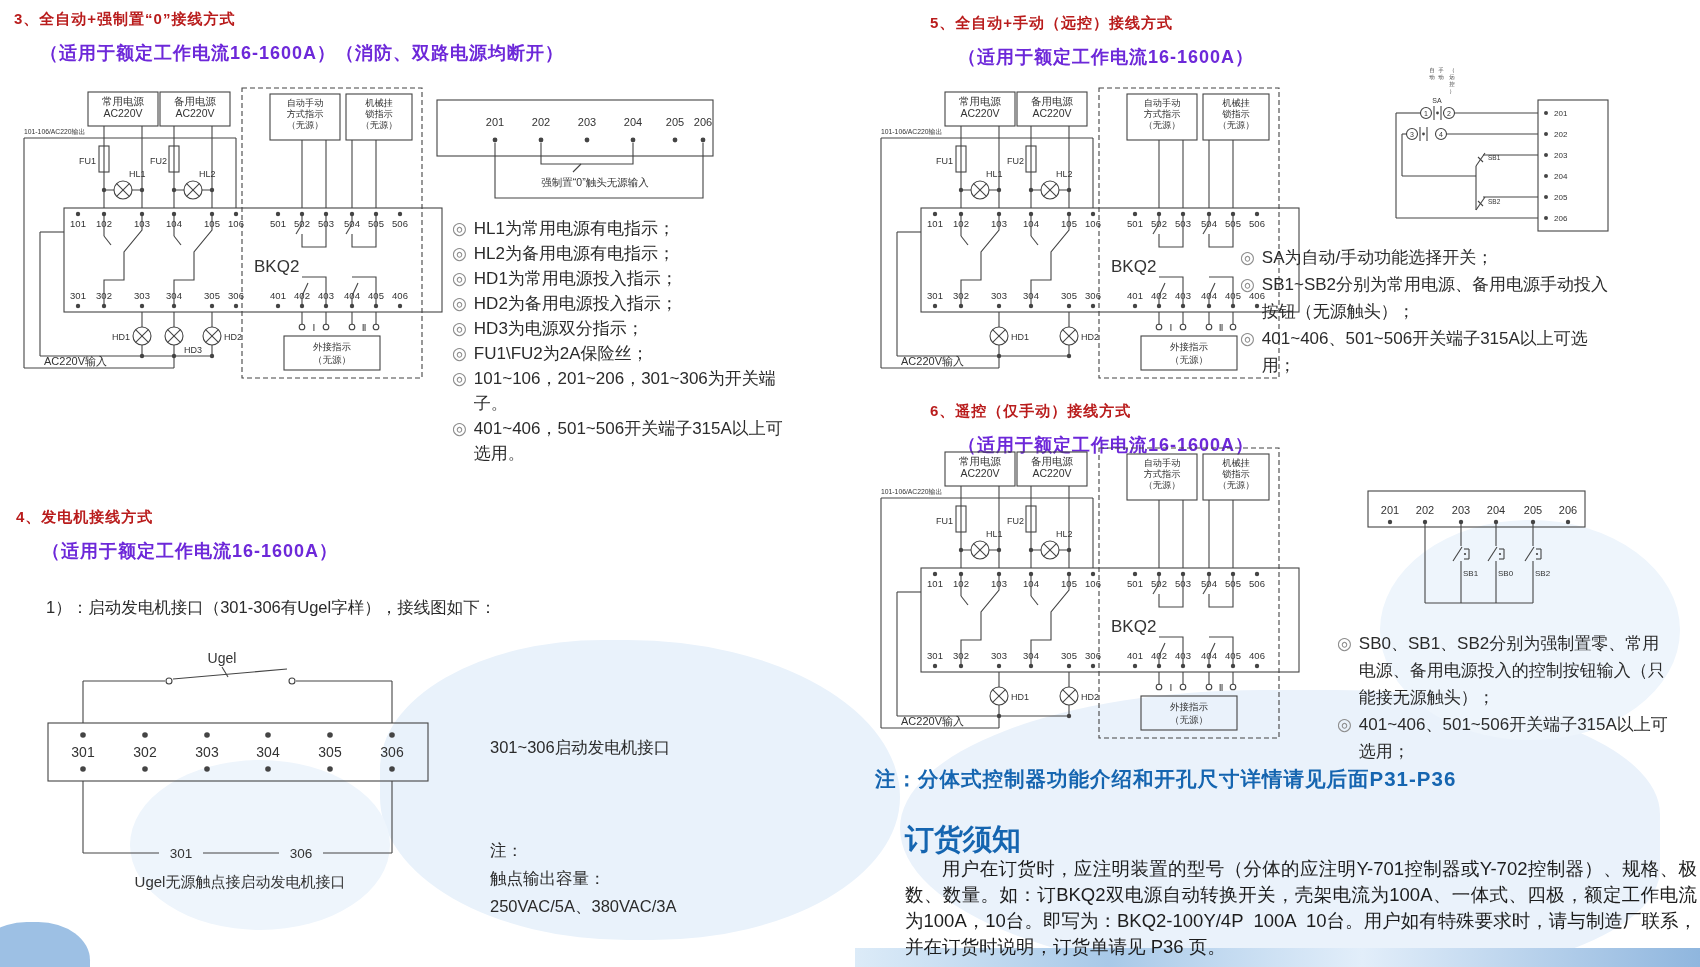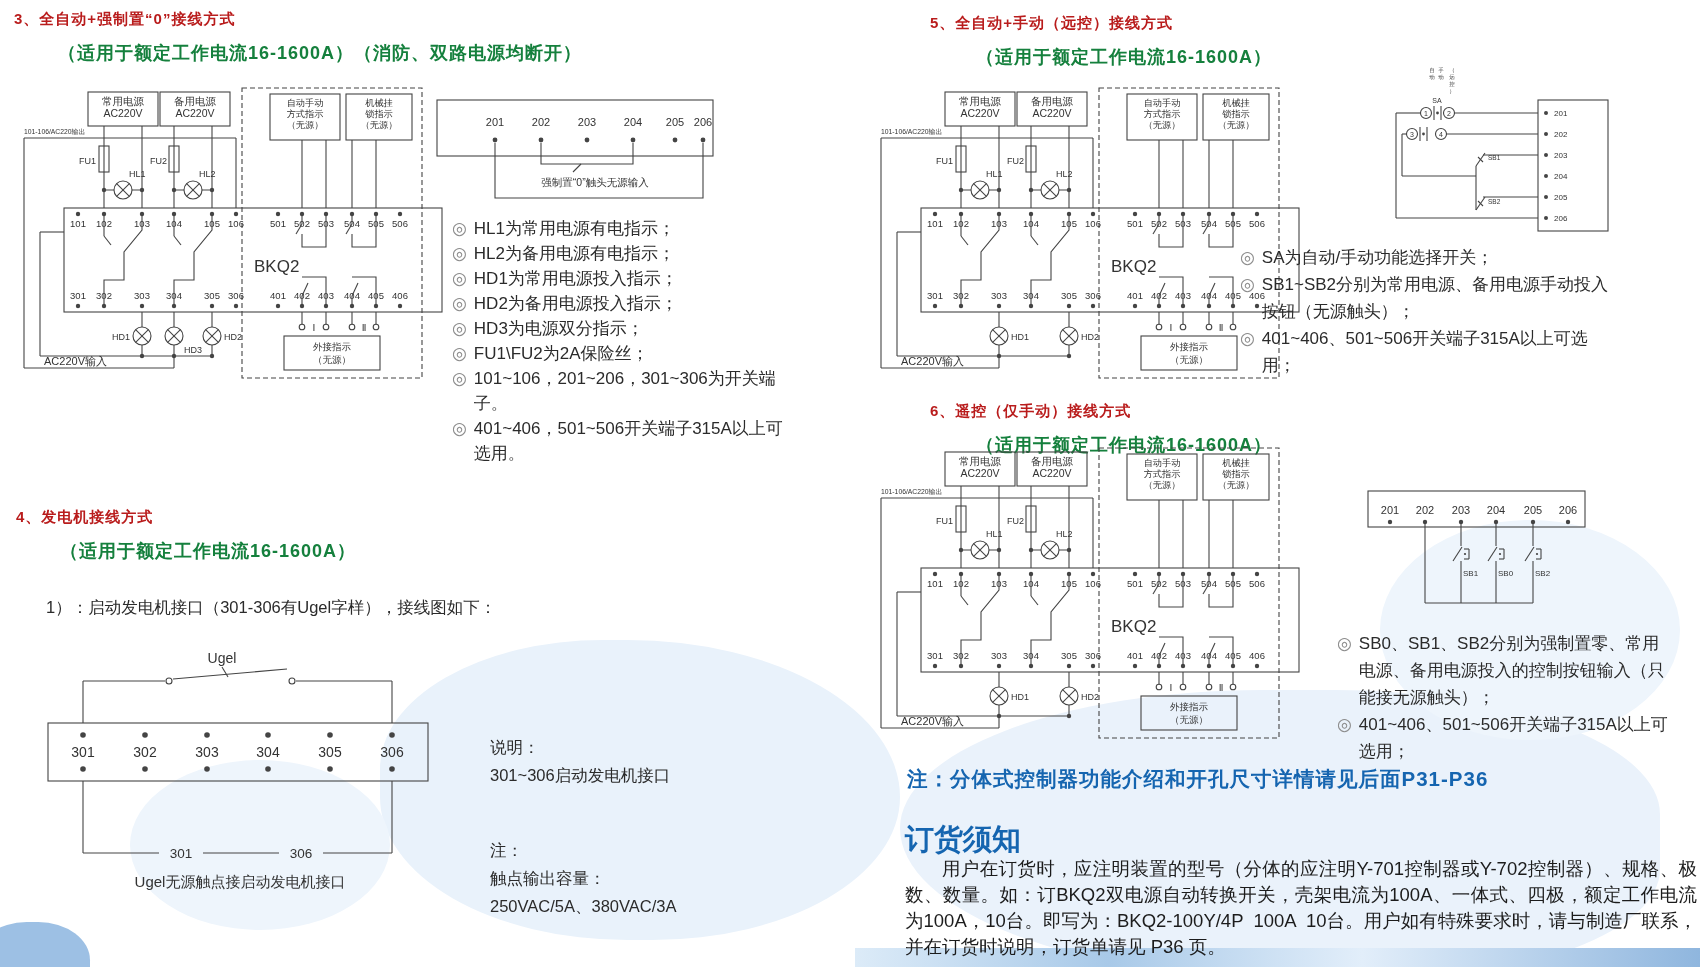--- a/index.html
+++ b/index.html
@@ -1,20 +1,20 @@
 <!DOCTYPE html>
 <html><head>
 <meta charset="utf-8">
 <style>
   html,body{margin:0;padding:0;}
   body{width:1700px;height:967px;position:relative;overflow:hidden;background:#ffffff;
        font-family:"Liberation Sans","DejaVu Sans",sans-serif;}
   .wm{position:absolute;z-index:0;pointer-events:none;}
   .h-title{position:absolute;z-index:2;font-size:15px;font-weight:bold;color:#b91c1c;white-space:nowrap;letter-spacing:1px;}
-  .h-sub{position:absolute;z-index:2;font-size:18px;font-weight:600;color:#15803d;white-space:nowrap;letter-spacing:1px;margin-left:18px;}
+  .h-sub{position:absolute;z-index:2;font-size:18px;font-weight:600;color:#6d28d9;white-space:nowrap;letter-spacing:1px;}
   .body-text{position:absolute;z-index:2;color:#2b2b2b;white-space:nowrap;}
   .note-block{position:absolute;z-index:2;font-size:16.5px;line-height:28px;color:#2b2b2b;}
   .bullets{position:absolute;z-index:2;color:#2b2b2b;}
   .bullet-row{display:flex;align-items:flex-start;}
   .bullet-mark{color:#8c8c8c;margin-right:7px;flex:0 0 auto;}
   .bullet-text{color:#2b2b2b;}
   .blue-note{position:absolute;z-index:2;font-size:20.5px;font-weight:600;color:#1565b0;white-space:nowrap;letter-spacing:1px;}
   .order-title{position:absolute;z-index:2;font-size:29px;font-weight:bold;color:#1565b0;white-space:nowrap;}
   .order-text{position:absolute;z-index:2;font-size:18.5px;line-height:26px;color:#1c1c1c;text-indent:2em;text-align:justify;white-space:pre-wrap;}
   svg{position:absolute;z-index:2;overflow:visible;}
@@ -276,21 +276,20 @@
     <line x1="38" y1="158" x2="38" y2="230" stroke="#444444" stroke-width="1.1"></line>
     <line x1="347" y1="158" x2="347" y2="230" stroke="#444444" stroke-width="1.1"></line>
     <line x1="38" y1="230" x2="114" y2="230" stroke="#444444" stroke-width="1.1"></line>
     <line x1="158" y1="230" x2="234" y2="230" stroke="#444444" stroke-width="1.1"></line>
     <line x1="278" y1="230" x2="347" y2="230" stroke="#444444" stroke-width="1.1"></line>
     <text x="136" y="235" font-size="13.5" text-anchor="middle" fill="#333333">301</text>
     <text x="256" y="235" font-size="13.5" text-anchor="middle" fill="#333333">306</text>
     <text x="195" y="264" font-size="15" text-anchor="middle" fill="#333333" font-weight="500">Ugel无源触点接启动发电机接口</text>
   </svg>
 <div class="note-block" id="note1" style="left:490px;top:733px">
-    <div>说明：</div>
     <div>301~306启动发电机接口</div>
   </div>
 <div class="note-block" id="note2" style="left:490px;top:836px">
     <div>注：</div>
     <div>触点输出容量：</div>
     <div>250VAC/5A、380VAC/3A</div>
   </div>
 
 <div class="h-title" style="left:930px;top:14px">5、全自动+手动（远控）接线方式</div>
 <div class="h-sub" style="left:958px;top:45px">（适用于额定工作电流16-1600A）</div>
@@ -708,15 +707,15 @@
     <div class="bullet-row">
       <span class="bullet-mark">◎</span>
       <span class="bullet-text">SB0、SB1、SB2分别为强制置零、常用电源、备用电源投入的控制按钮输入（只能接无源触头）；</span>
     </div>
     <div class="bullet-row">
       <span class="bullet-mark">◎</span>
       <span class="bullet-text">401~406、501~506开关端子315A以上可选用；</span>
     </div>
   </div>
 
-<div class="blue-note" style="left:907px;top:765px">注：分体式控制器功能介绍和开孔尺寸详情请见后面P31-P36</div>
+<div class="blue-note" style="left:875px;top:765px">注：分体式控制器功能介绍和开孔尺寸详情请见后面P31-P36</div>
 <div class="order-title" style="left:905px;top:820px">订货须知</div>
 <div class="order-text" style="left:905px;top:856px;width:792px">用户在订货时，应注明装置的型号（分体的应注明Y-701控制器或Y-702控制器）、规格、极数、数量。如：订BKQ2双电源自动转换开关，壳架电流为100A、一体式、四极，额定工作电流为100A，10台。即写为：BKQ2-100Y/4P  100A  10台。用户如有特殊要求时，请与制造厂联系，并在订货时说明，订货单请见 P36 页。</div>
 
 </body></html>

